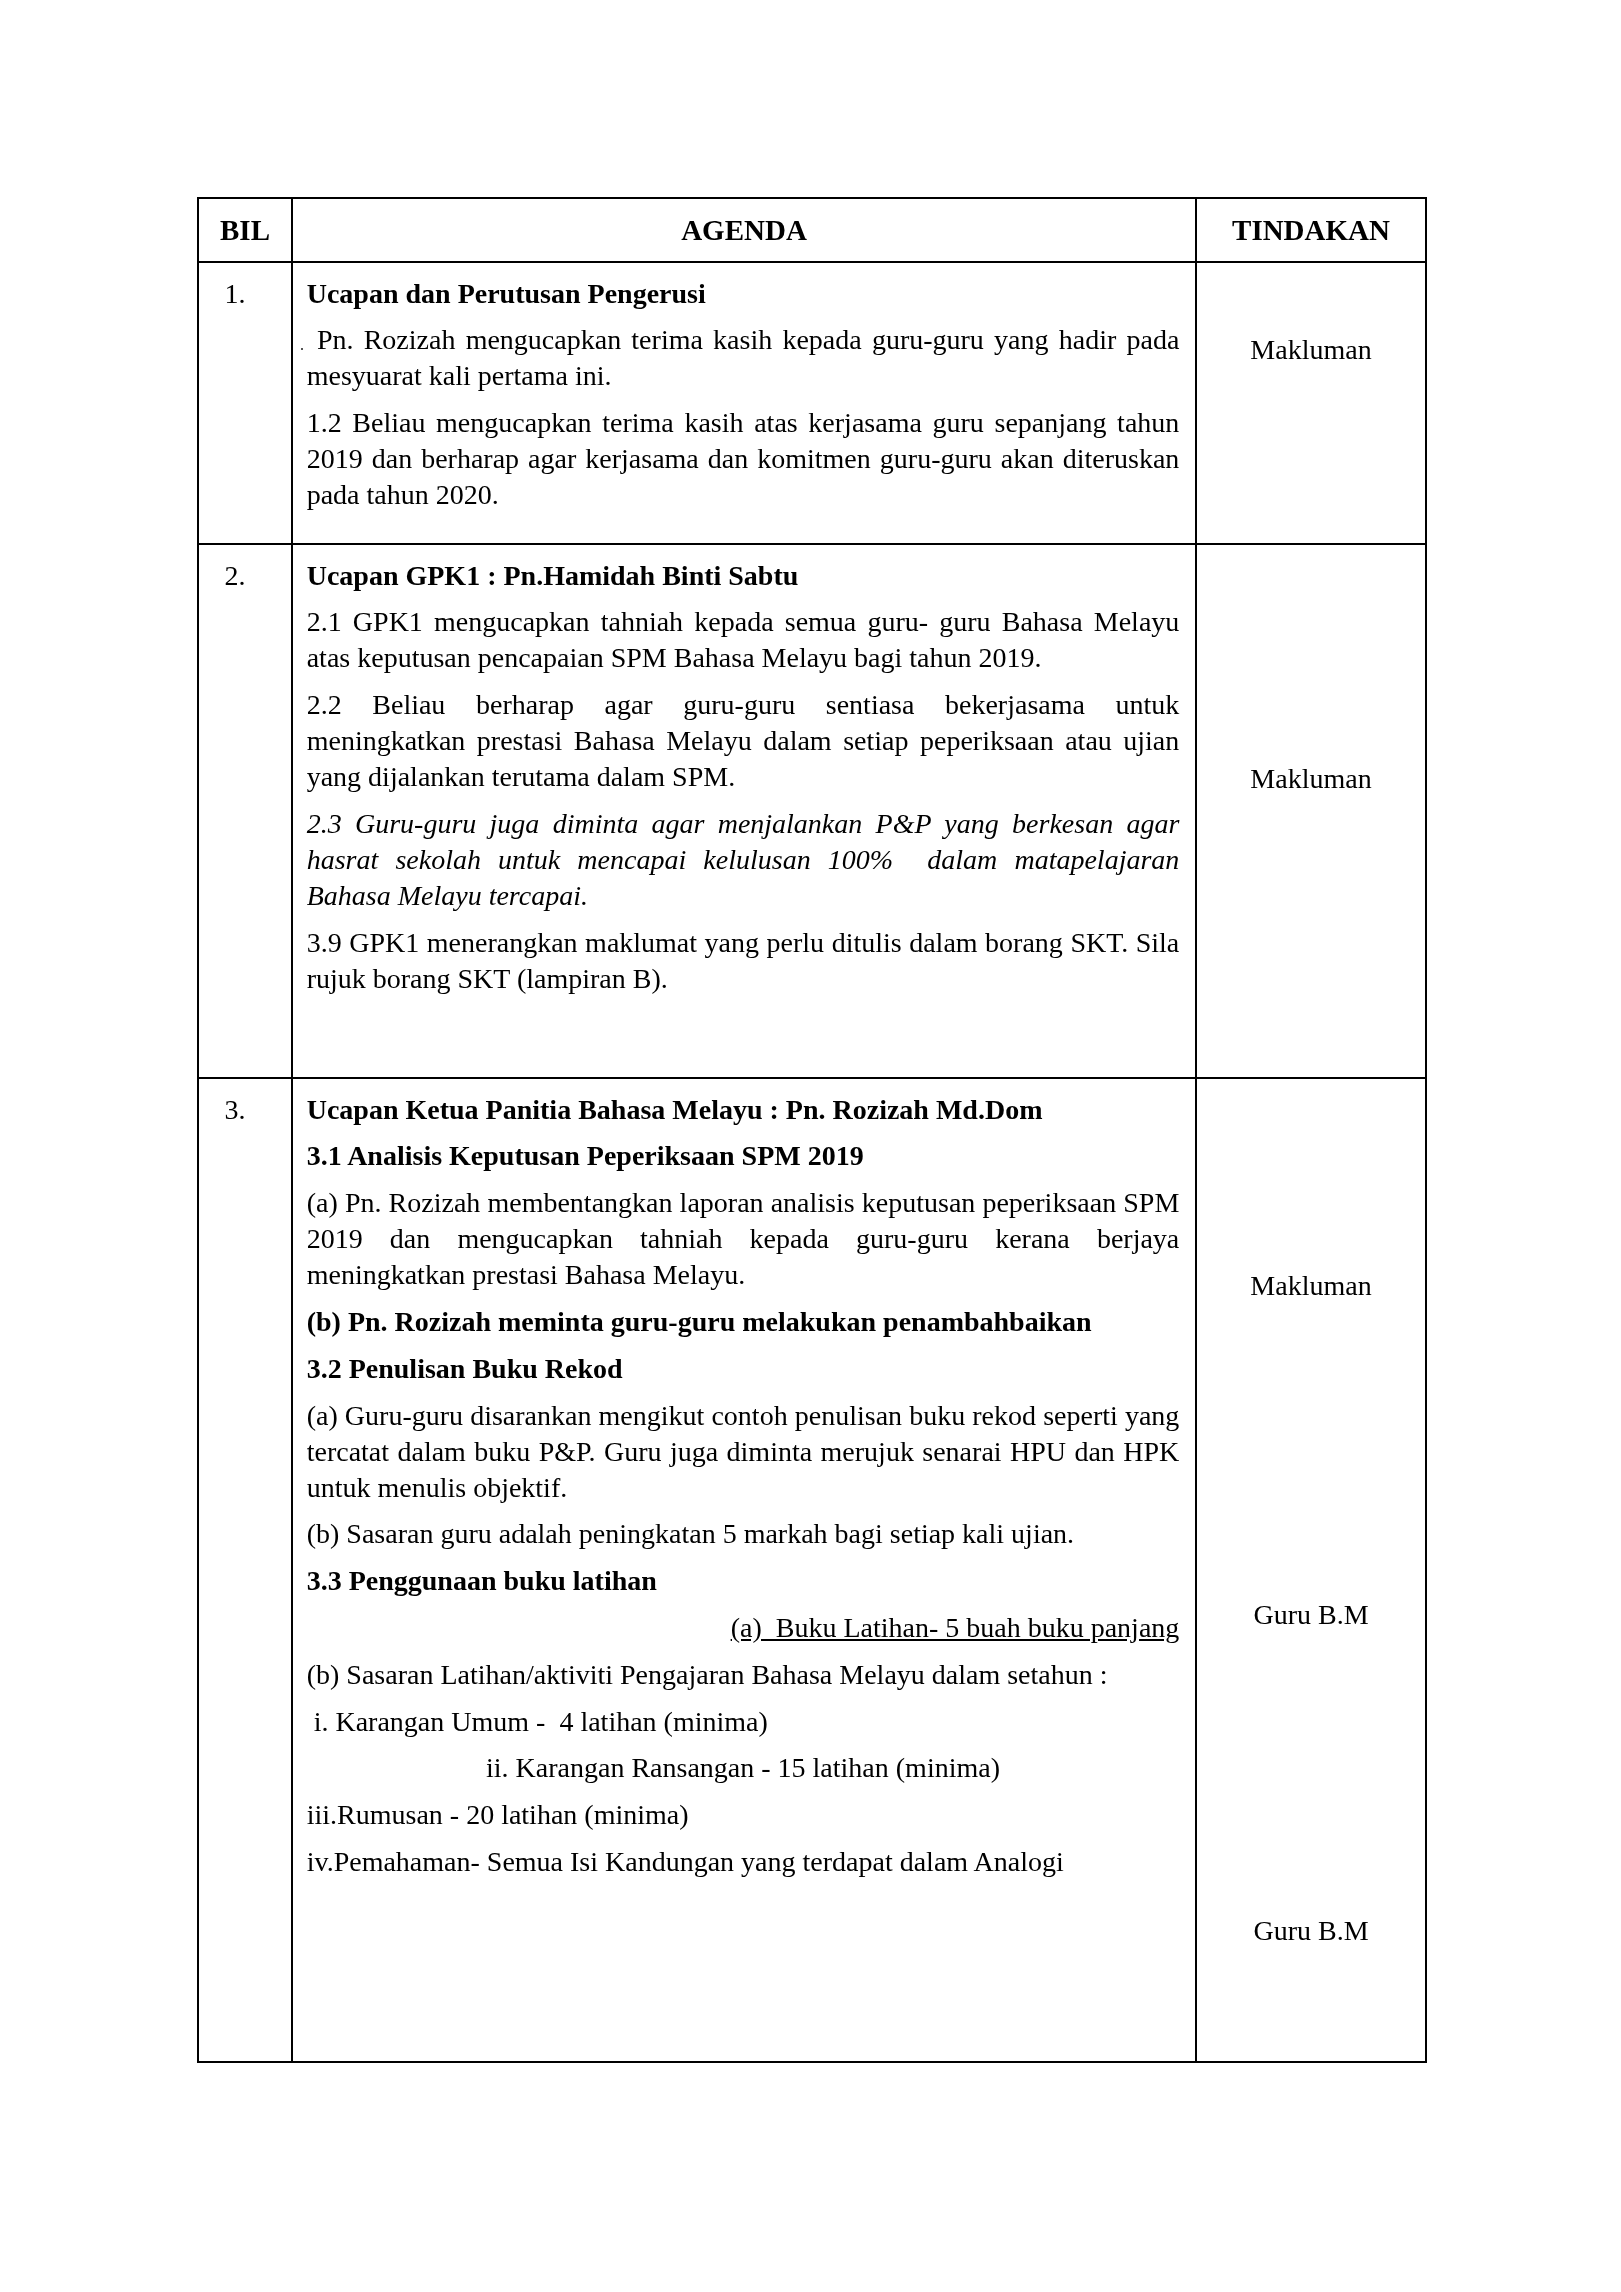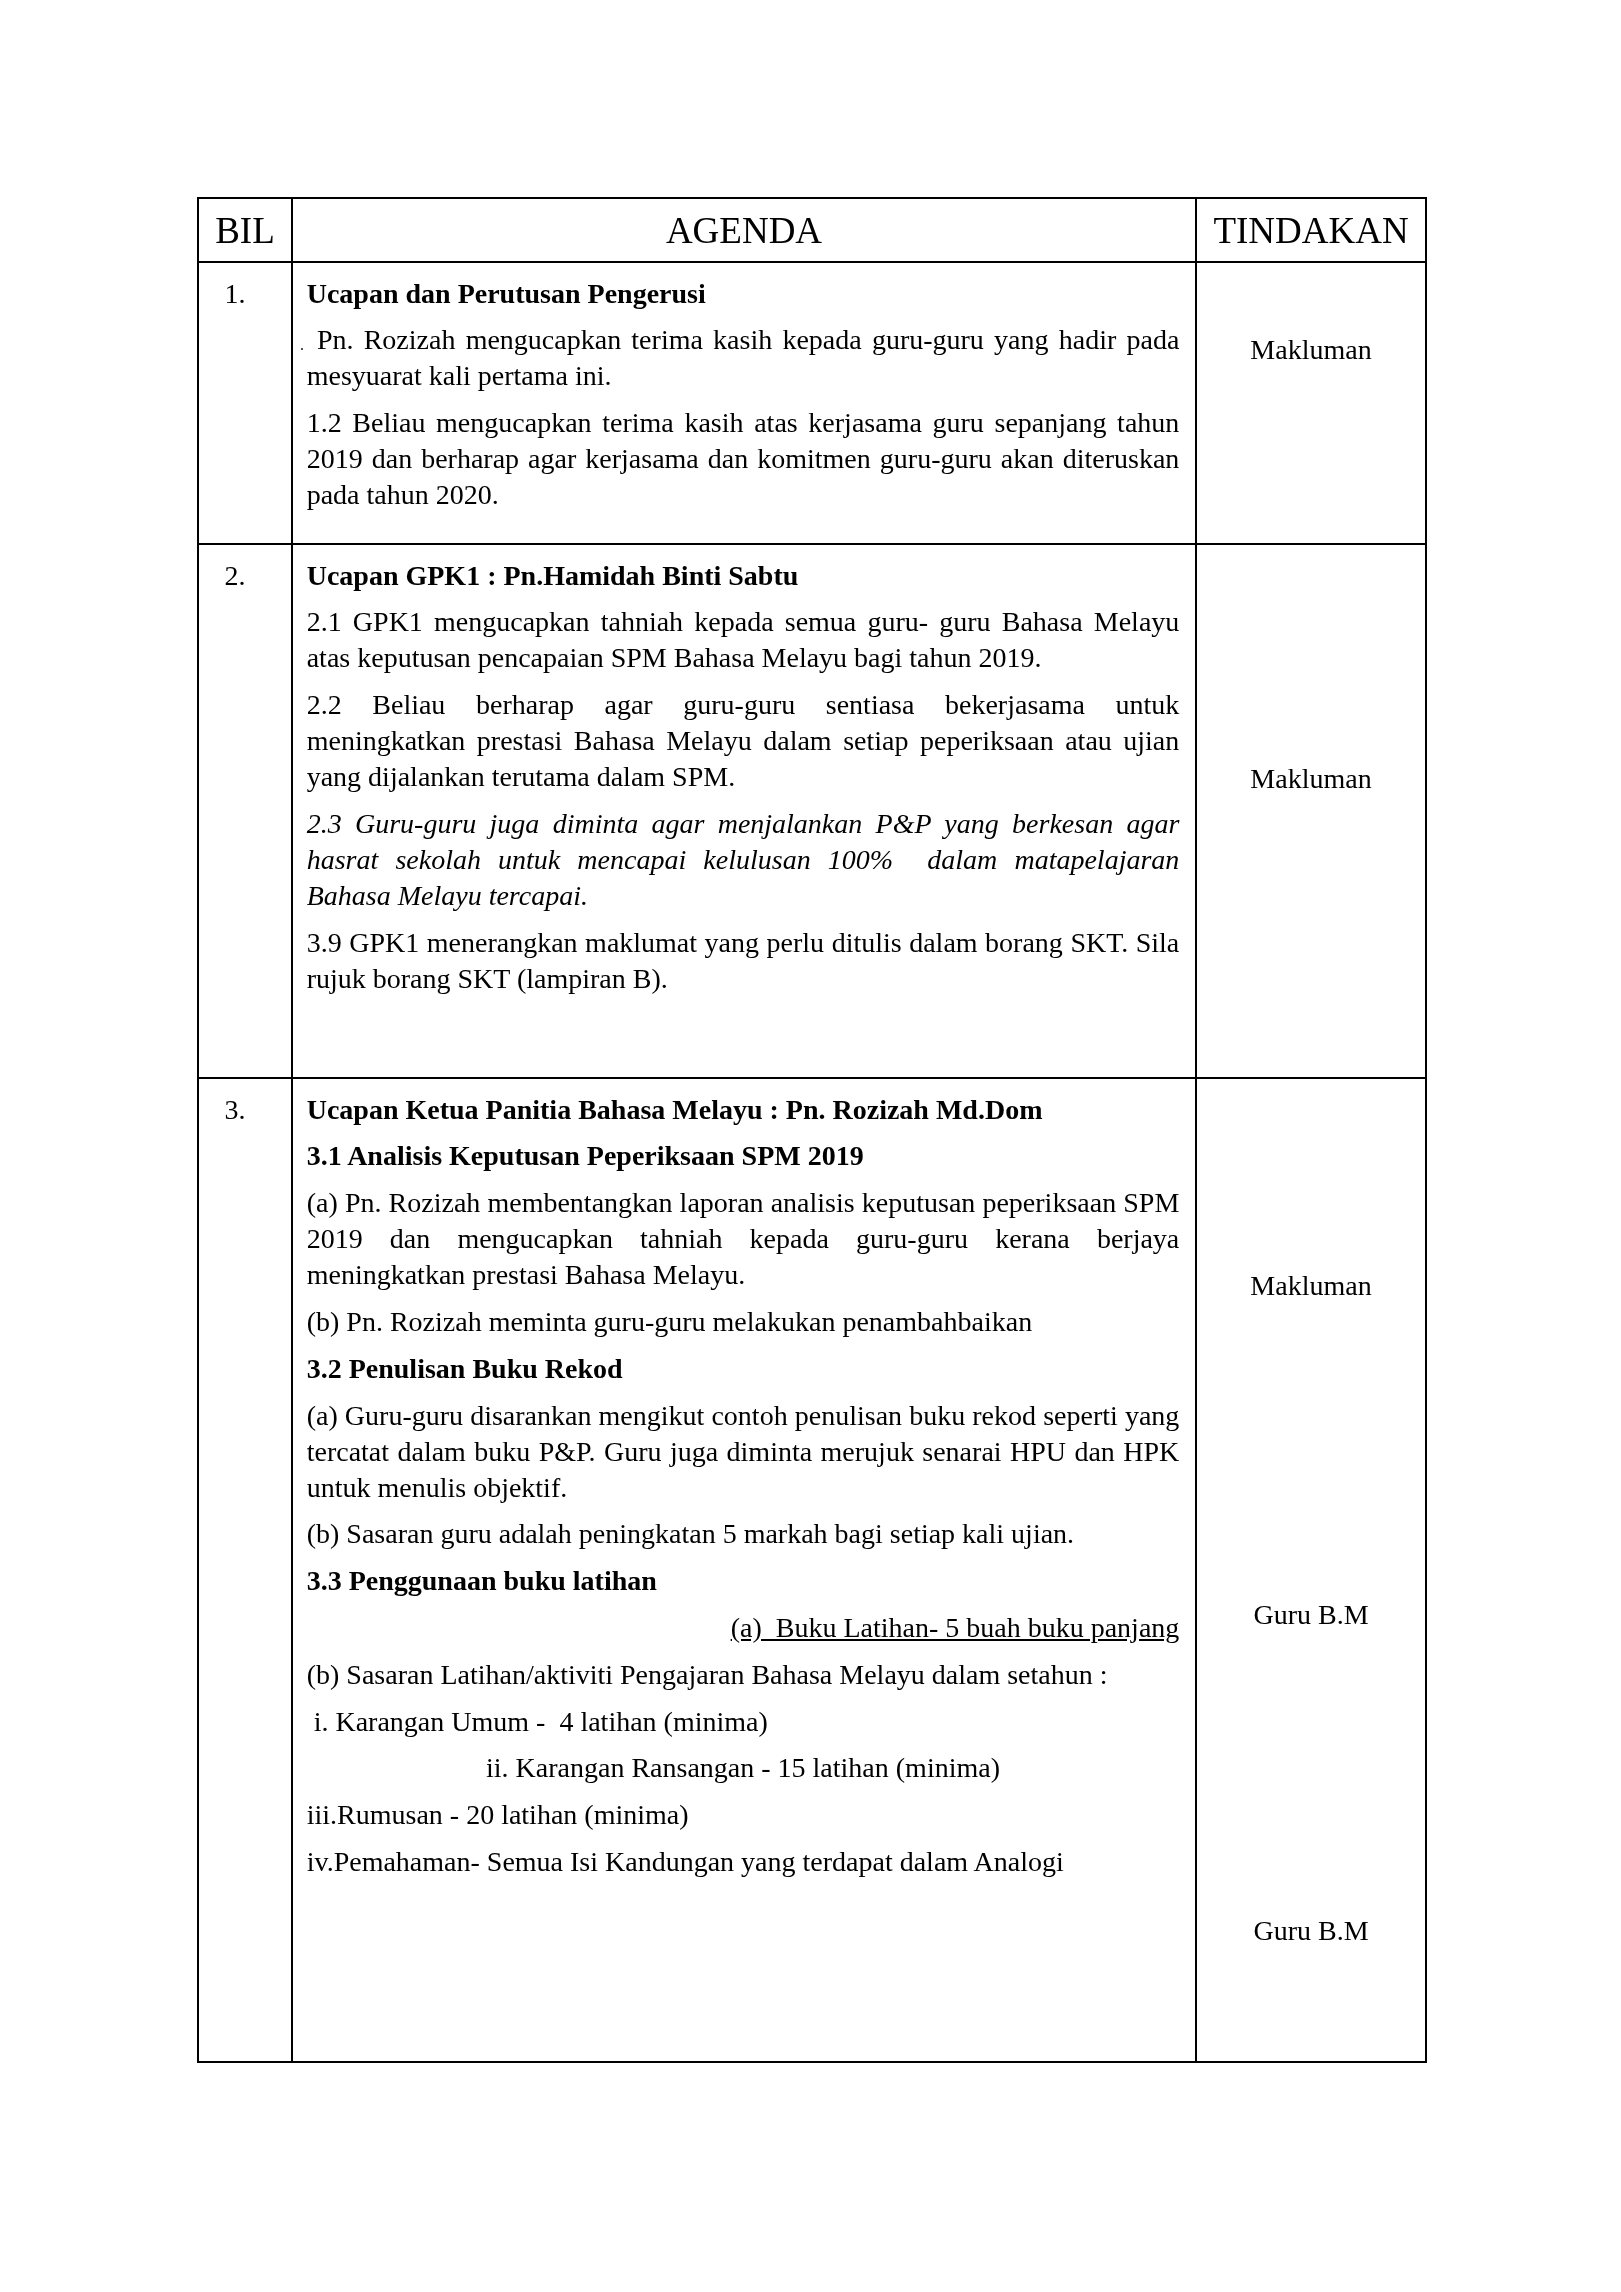--- a/index.html
+++ b/index.html
@@ -4,21 +4,21 @@
 <style>
   html, body { margin: 0; padding: 0; background: #ffffff; }
   body { width: 1621px; height: 2293px; position: relative; overflow: hidden;
          font-family: "Liberation Serif", "DejaVu Serif", serif; color: #000; }
   #doc { position: absolute; left: 197px; top: 197px; width: 1227px; }
   table.agenda { border-collapse: collapse; width: 1228px; table-layout: fixed; }
   table.agenda td, table.agenda th { border: 2.9px solid #000; vertical-align: top; padding: 0; }
   col.c-bil { width: 94px; }
   col.c-agenda { width: 904px; }
   col.c-tindakan { width: 230px; }
-  th { font-weight: normal; font-size: 37px; height: 62px; vertical-align: middle !important; text-align: center; }
+  th { font-weight: bold; font-size: 29px; height: 62px; vertical-align: middle !important; text-align: center; }
   th.bil { text-align: center; }
   td.num { font-size: 28px; text-align: left; padding: 14.7px 0 0 25.5px !important; }
   td.body { padding: 12.7px 15.7px 9.8px 13.7px !important; font-size: 28px; line-height: 36px; border-radius: 21px; }
   td.body .heading { font-weight: bold; margin: 0 0 10.8px 0; }
   td.body .para { text-align: justify; margin: 0 0 10.8px 0; }
   td.body .para:last-child { margin-bottom: 0; }
   td.action { position: relative; font-size: 28px; }
   td.action .act { position: absolute; left: 0; right: 0; text-align: center; }
   .stray-dot { position: absolute; width: 2px; height: 2px; background: #555; left: -5.9px; top: 25.5px; }
   .p-rel { position: relative; }
@@ -68,21 +68,21 @@
         </td>
       </tr>
 
       <tr style="height:984px;">
         <td class="num">3.</td>
         <td class="body">
           <div class="heading">Ucapan Ketua Panitia Bahasa Melayu : Pn. Rozizah Md.Dom</div>
 
           <div class="heading">3.1 Analisis Keputusan Peperiksaan SPM 2019</div>
           <div class="para">(a) Pn. Rozizah membentangkan laporan analisis keputusan peperiksaan SPM 2019 dan mengucapkan tahniah kepada guru-guru kerana berjaya meningkatkan prestasi Bahasa Melayu.</div>
-          <div class="para" style="text-align:left;">(b) Pn. Rozizah meminta guru-guru melakukan penambahbaikan</div>
+          <div class="para" style="text-align:left;font-weight:bold;">(b) Pn. Rozizah meminta guru-guru melakukan penambahbaikan</div>
 
           <div class="heading">3.2 Penulisan Buku Rekod</div>
           <div class="para">(a) Guru-guru disarankan mengikut contoh penulisan buku rekod seperti yang tercatat dalam buku P&amp;P. Guru juga diminta merujuk senarai HPU dan HPK untuk menulis objektif.</div>
           <div class="para">(b) Sasaran guru adalah peningkatan 5 markah bagi setiap kali ujian.</div>
 
           <div class="heading">3.3 Penggunaan buku latihan</div>
           <div class="para" style="white-space:pre-wrap;text-align:right;text-decoration:underline;">(a)  Buku Latihan- 5 buah buku panjang</div>
           <div class="para">(b) Sasaran Latihan/aktiviti Pengajaran Bahasa Melayu dalam setahun :</div>
           <div class="para" style="white-space:pre-wrap;text-align:left;"> i. Karangan Umum -  4 latihan (minima)</div>
           <div class="para" style="white-space:pre-wrap;text-align:center;">ii. Karangan Ransangan - 15 latihan (minima)</div>

